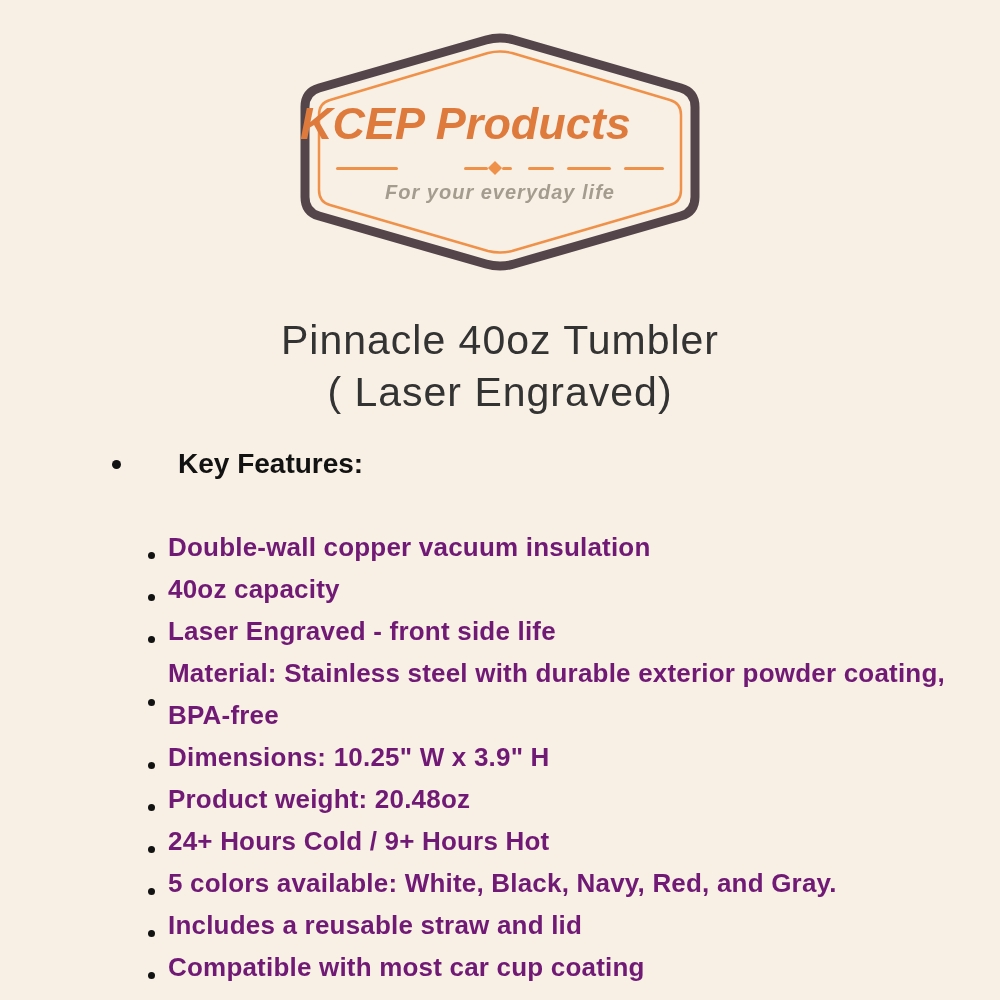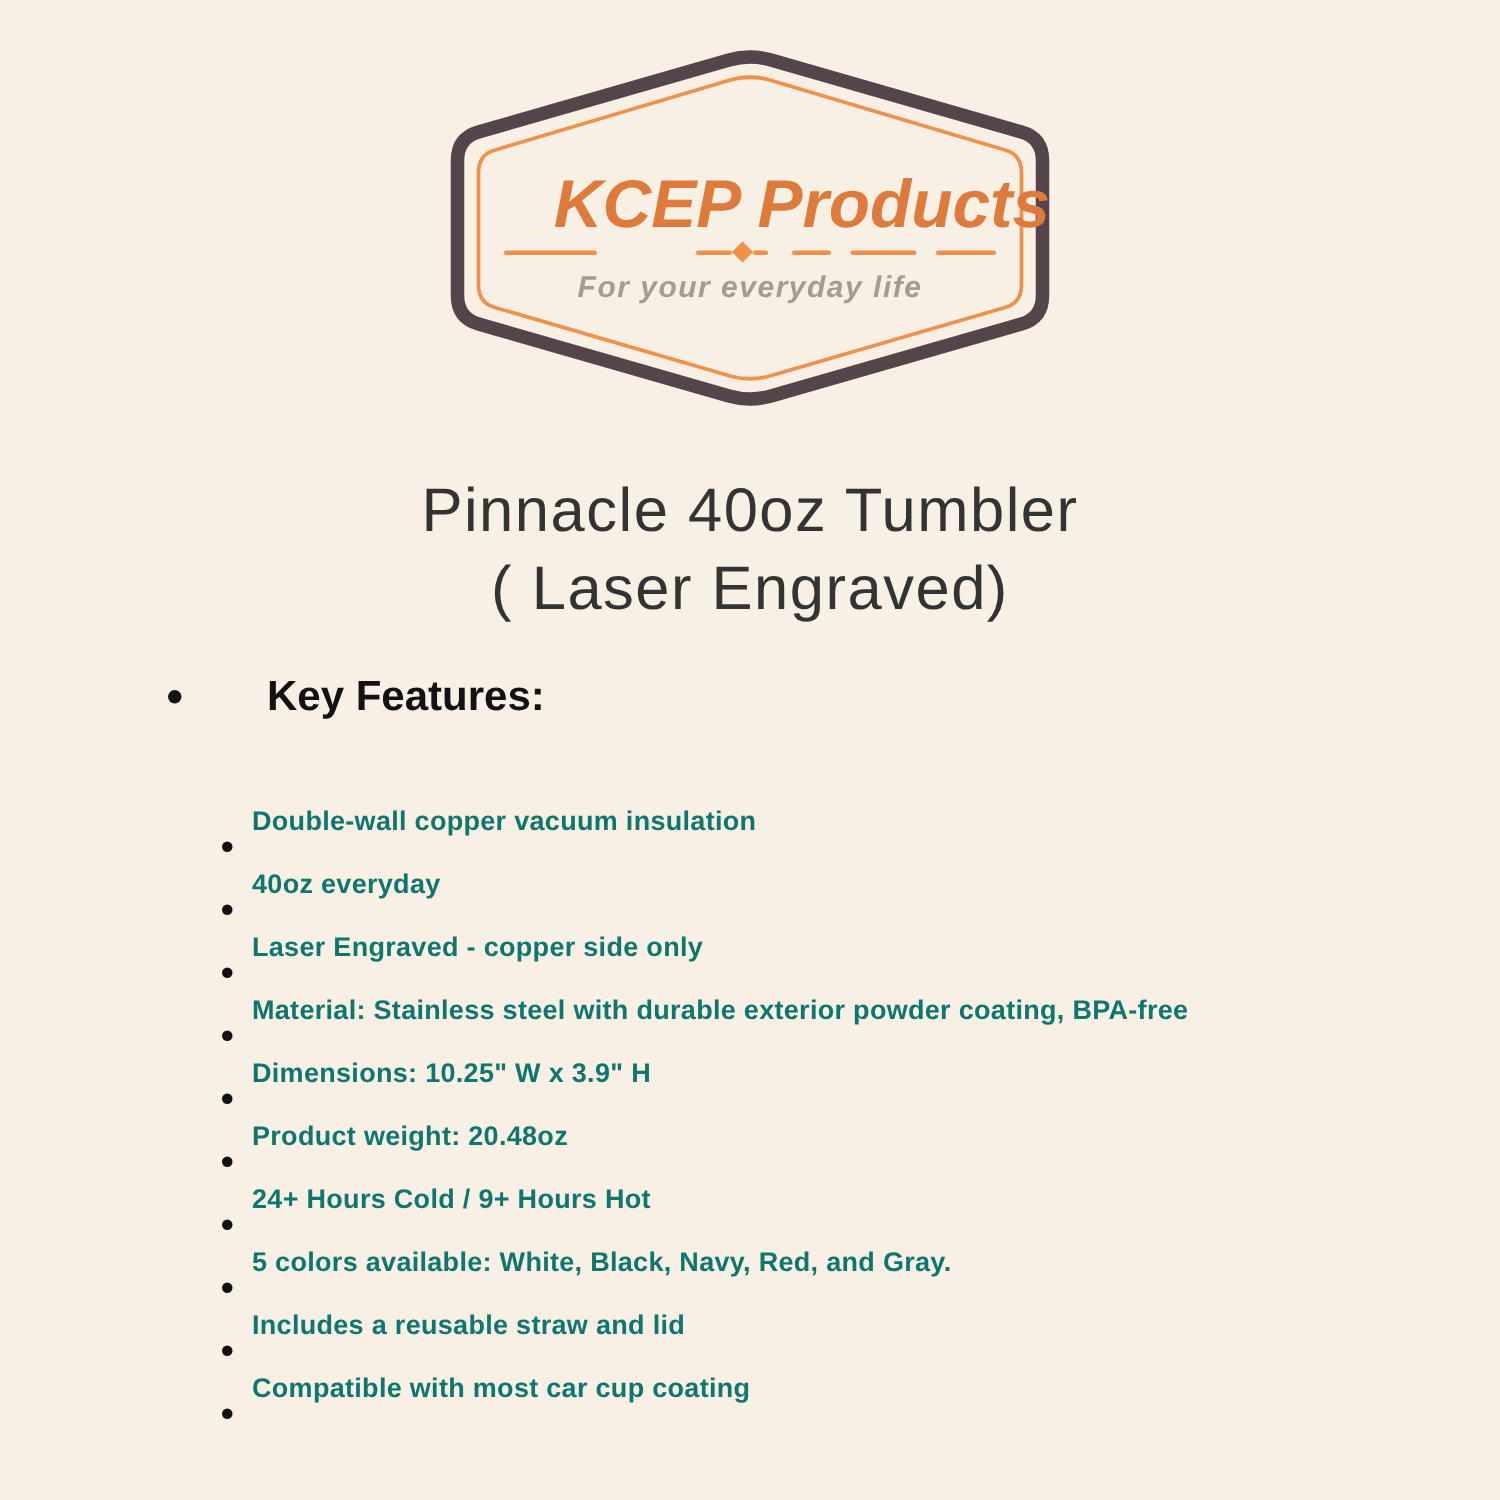--- a/index.html
+++ b/index.html
@@ -7,22 +7,22 @@
     position:relative;
     width:1000px;height:1000px;
     background:#F8F0E5;
     font-family:"Liberation Sans", sans-serif;
     overflow:hidden;
   }
   
   .badge{position:absolute;left:300px;top:31px;width:400px;height:242px;}
   .badge svg{position:absolute;left:0;top:0;}
   .badge-brand{
-    position:absolute;left:0;top:78px;width:100%;
-    text-align:right;
+    position:absolute;left:0;top:66px;width:100%;
+    text-align:left;
     font-size:45px;line-height:54px;
     font-weight:bold;font-style:italic;
     letter-spacing:0px;
     color:#DE7A3C;
   }
   .badge-divider{
     position:absolute;left:0;top:131px;width:100%;height:12px;
     display:flex;align-items:center;justify-content:center;
   }
   .d-line{height:3px;background:#EF9149;border-radius:2px;}
@@ -62,23 +62,23 @@
   .dot{
     flex:none;border-radius:50%;background:#121212;
   }
   .dot-lg{width:9px;height:9px;margin-right:13px;}
   .dot-sm{width:7px;height:7px;margin-right:13px;margin-top:17px;}
   .features-list{
     position:absolute;left:148px;top:526px;width:810px;
     margin:0;padding:0;list-style:none;
   }
   .features-list li{
-    display:flex;align-items:flex-end;
-    font-size:18px;line-height:42px;
-    font-weight:bold;color:#0f766e;
+    display:flex;align-items:center;
+    font-size:26px;line-height:42px;
+    font-weight:bold;color:#701a75;
     letter-spacing:0.2px;
   }
 </style>
 </head>
 <body>
 
 <div class="canvas">
 
   <div class="badge">
     <svg width="400" height="242" viewBox="0 0 400 242">
@@ -108,25 +108,25 @@
     <span>Key Features:</span>
   </div>
 
   <ul class="features-list">
     <li>
       <span class="dot dot-sm"></span>
       <span>Double-wall copper vacuum insulation</span>
     </li>
     <li>
       <span class="dot dot-sm"></span>
-      <span>40oz everyday</span>
+      <span>40oz capacity</span>
     </li>
     <li>
       <span class="dot dot-sm"></span>
-      <span>Laser Engraved - copper side only</span>
+      <span>Laser Engraved - front side life</span>
     </li>
     <li>
       <span class="dot dot-sm"></span>
       <span>Material: Stainless steel with durable exterior powder coating, BPA-free</span>
     </li>
     <li>
       <span class="dot dot-sm"></span>
       <span>Dimensions: 10.25" W x 3.9" H</span>
     </li>
     <li>

